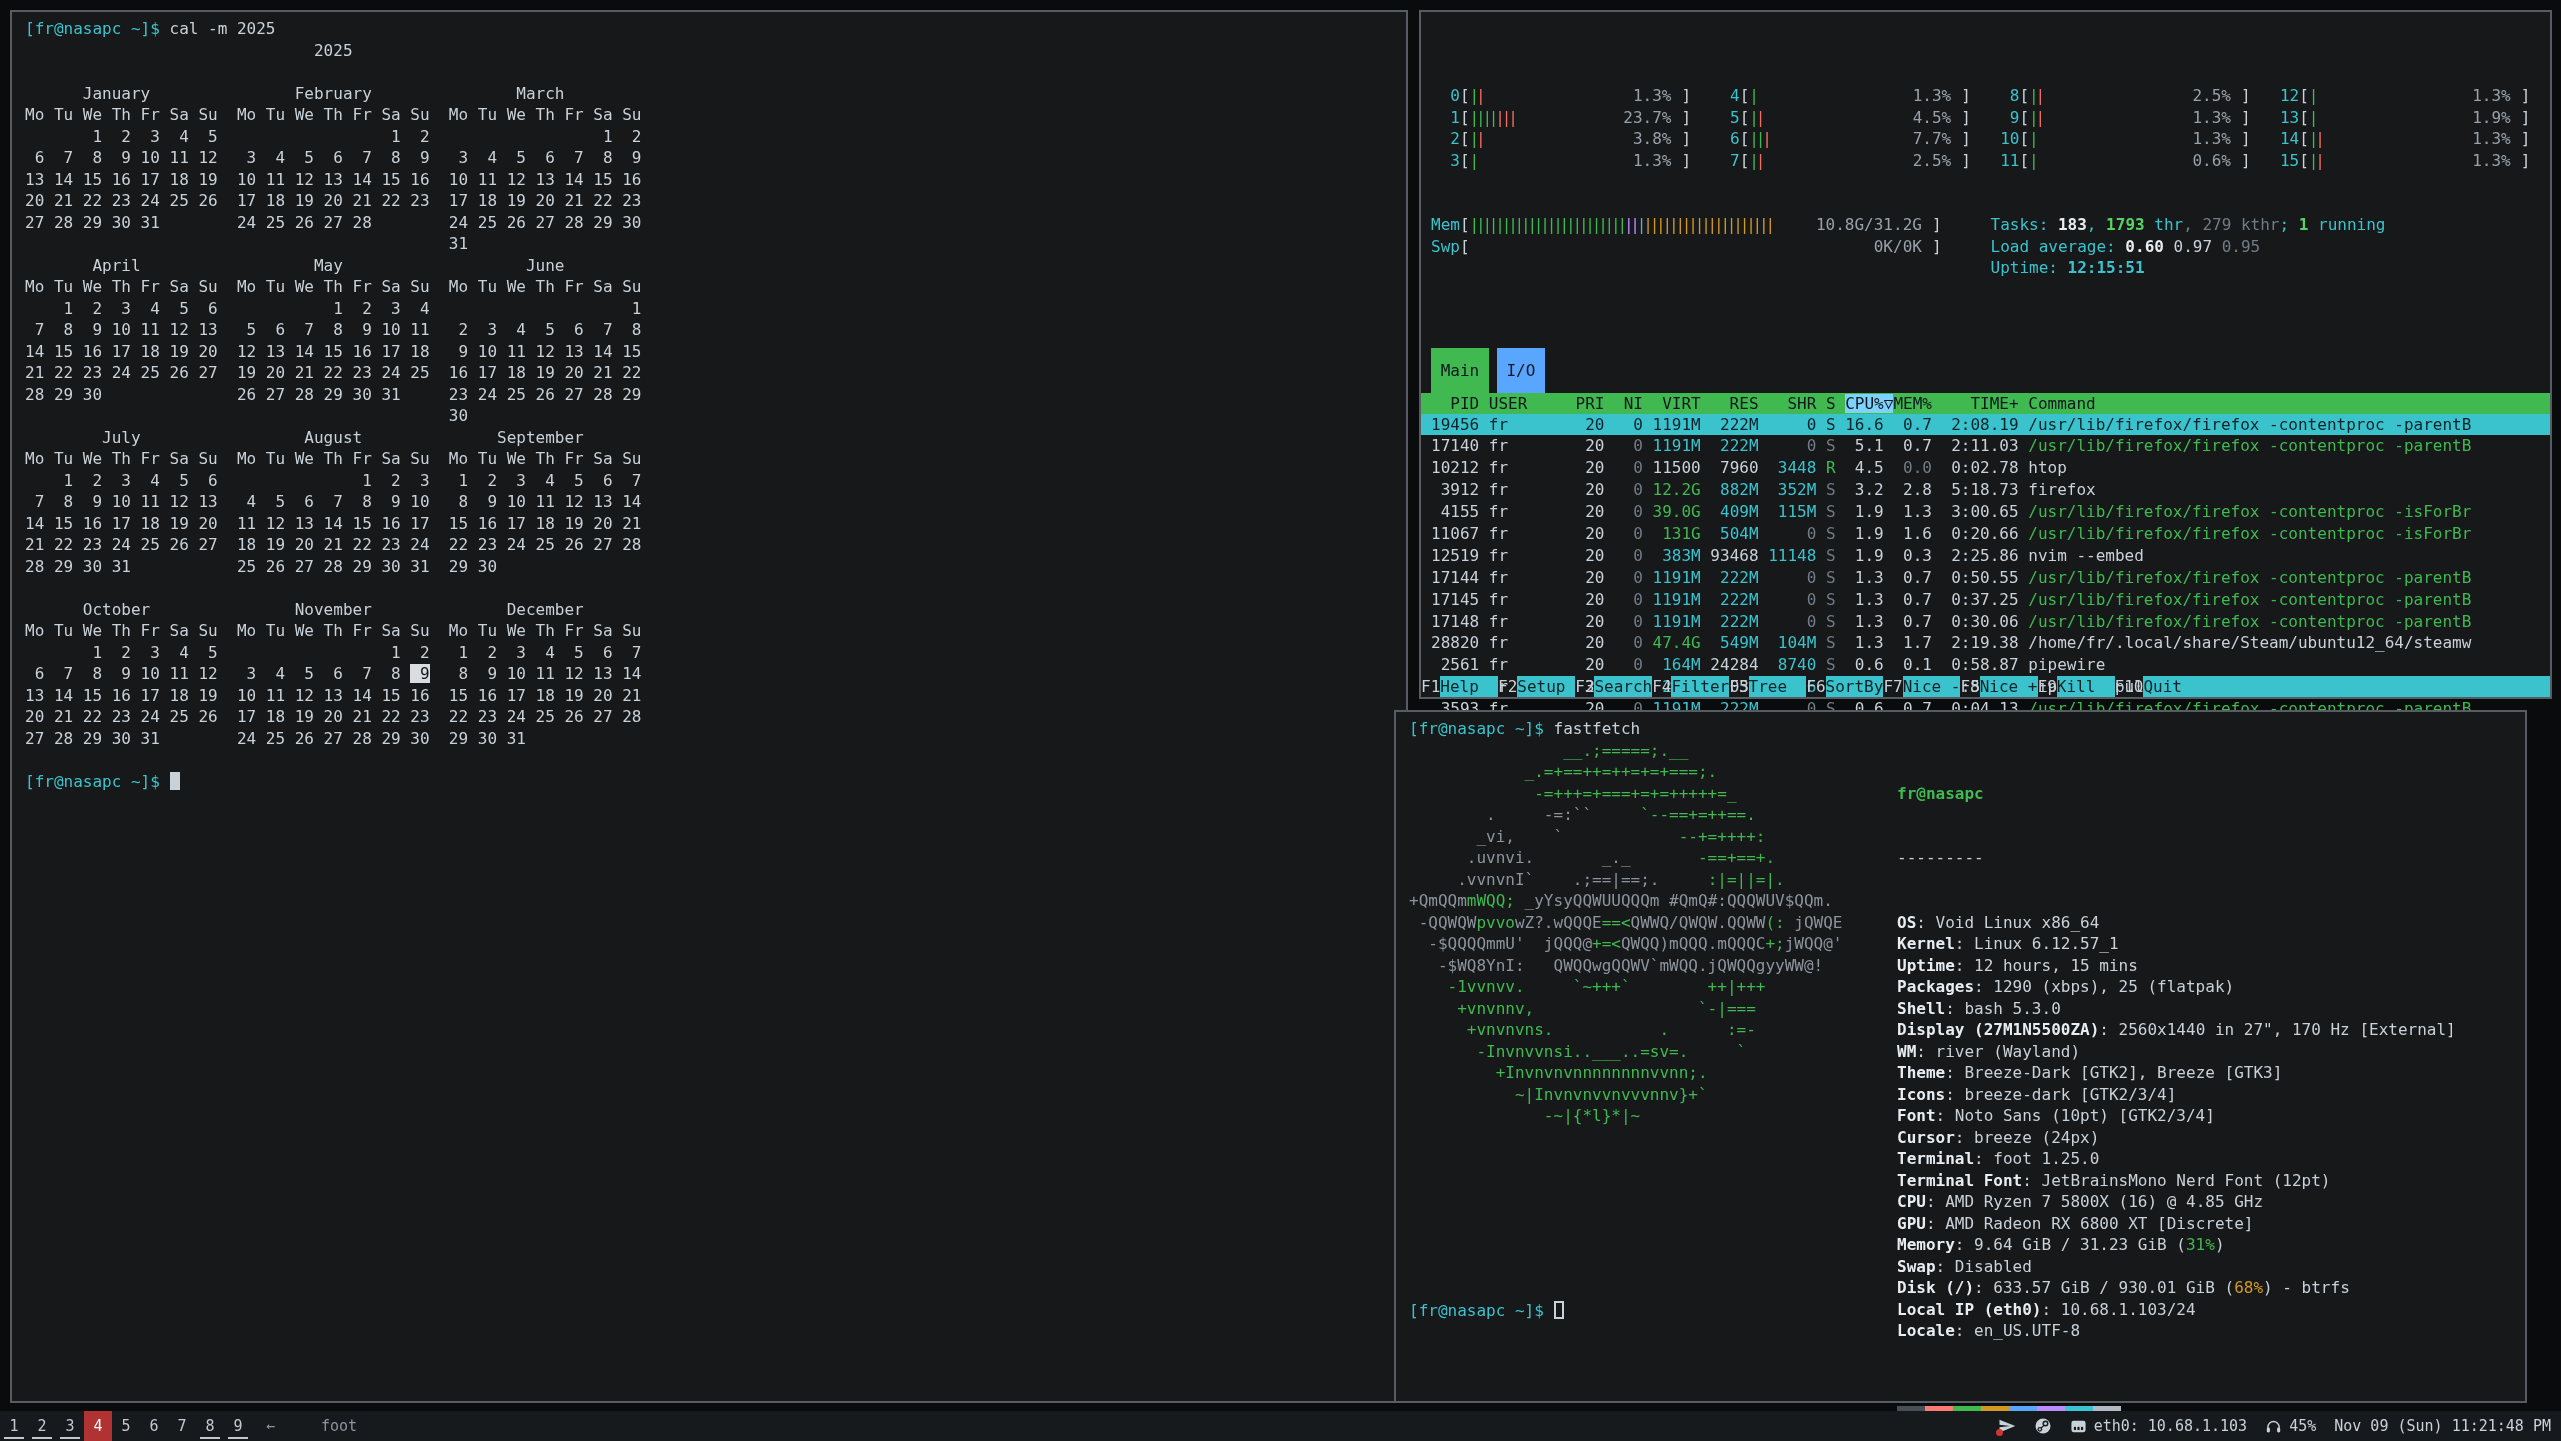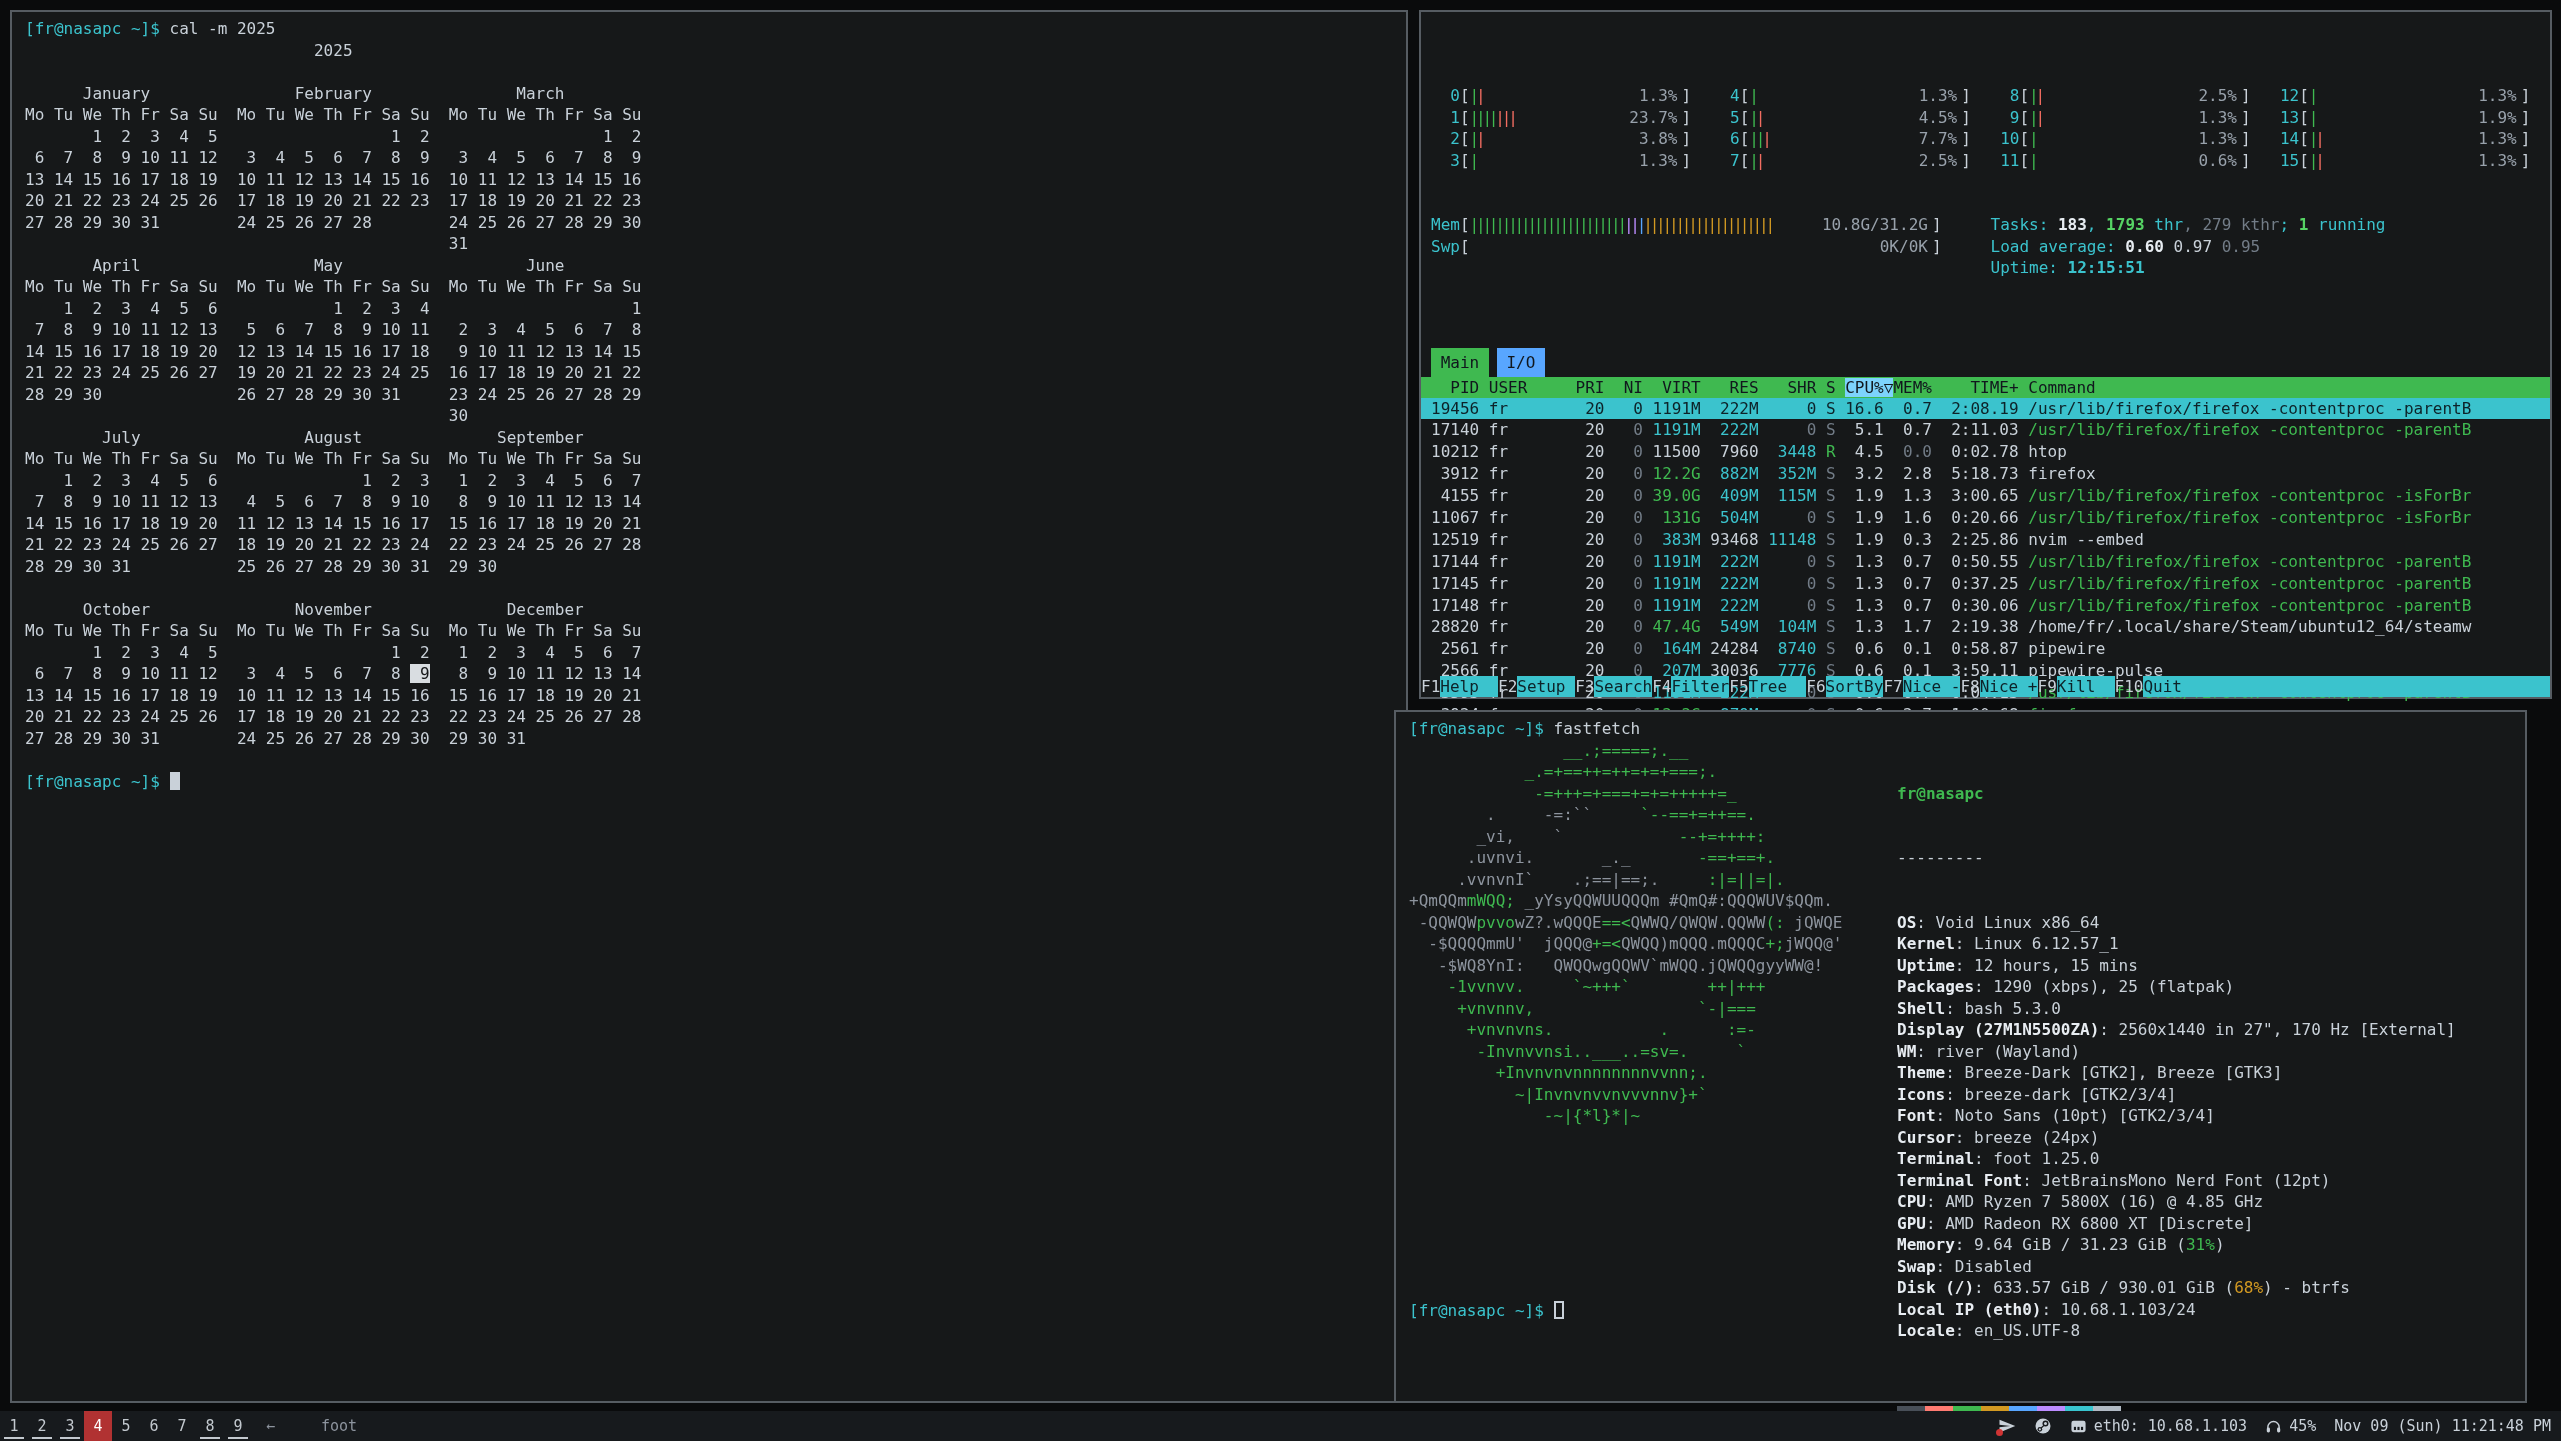--- a/index.html
+++ b/index.html
@@ -34,24 +34,24 @@
   .win-htop{left:1419px;top:10px;width:1133px;height:689px;padding-top:30px;font-size:16px}
   .htop-top{display:flex;margin-left:10px;line-height:21.5px;white-space:pre}
   .half{width:50%}
   .mcols{display:flex}
   .mcol{width:50%}
   .meter{white-space:pre;height:21.5px}
   .ml{display:inline-block;width:3ch;text-align:right;color:#3bc3cd;white-space:pre}
   .binner{display:inline-block;width:22ch;position:relative;vertical-align:bottom;height:21.5px}
   .binner.wide{width:48ch}
   .bars{letter-spacing:-3.2px}
-  .pct{position:absolute;right:4px;top:0;color:#98a1ab}
+  .pct{position:absolute;right:10px;top:0;color:#98a1ab}
   .sline{white-space:pre;height:21.5px}
   .htop-tabs{margin:26px 0 0 10px;line-height:21px;white-space:pre}
-  .tab{display:inline-block;padding:4px 1ch;color:#11171d}
+  .tab{display:inline-block;padding:12px 1ch;color:#11171d}
   .tab-main{background:#3fb950;margin-right:8px}
   .tab-io{background:#58a6ff}
   #htop-header{display:block;background:#3fb950;color:#11171d;padding-left:10px;white-space:pre;line-height:21px;overflow:hidden}
   #htop-header .sort{background:#7dd3fc}
   .prow{height:21.9px;line-height:21.9px;white-space:pre;padding-left:10px;overflow:hidden}
   .prow.sel{background:#3bc3cd}
   .prow.sel span{color:#0d2329}
   #fkeys{position:absolute;bottom:0;left:0;right:0;display:flex;white-space:pre;line-height:21px;font-size:16px}
   .fk{color:#c9d1d9}
   .fl{background:#3bc3cd;color:#0d2329}

